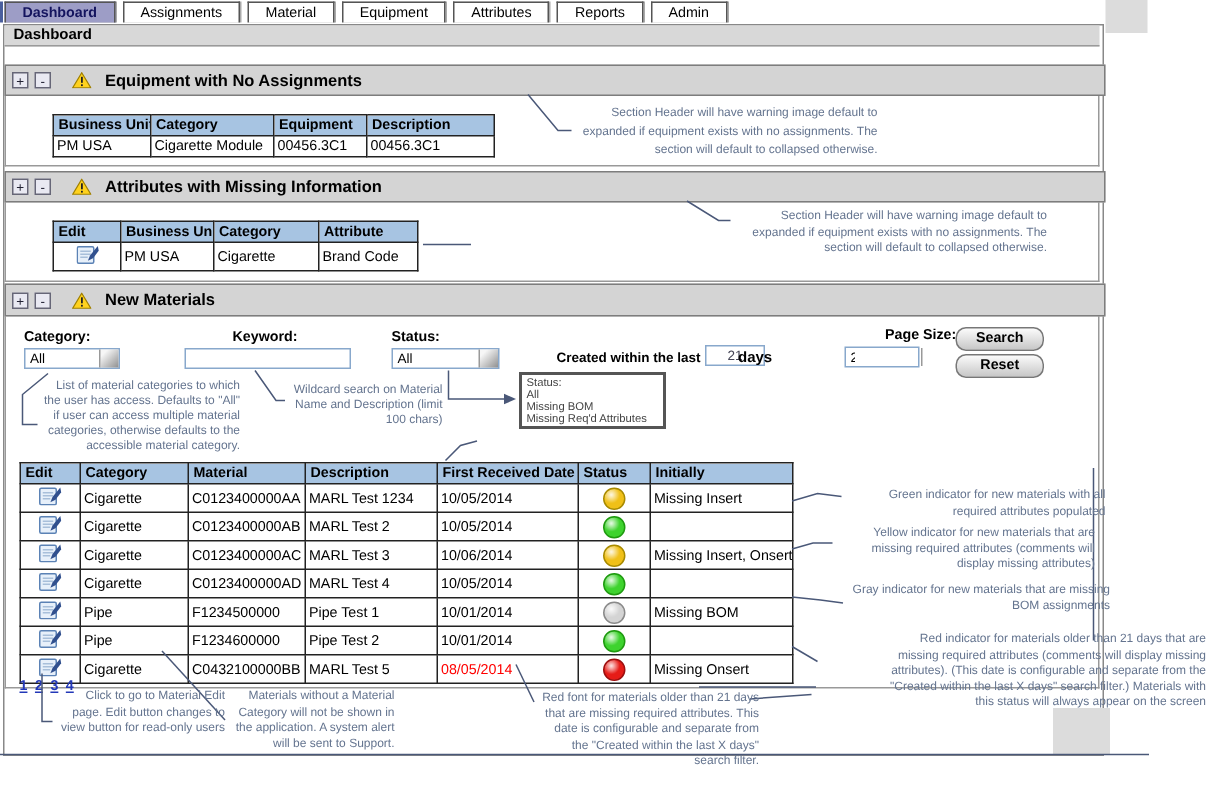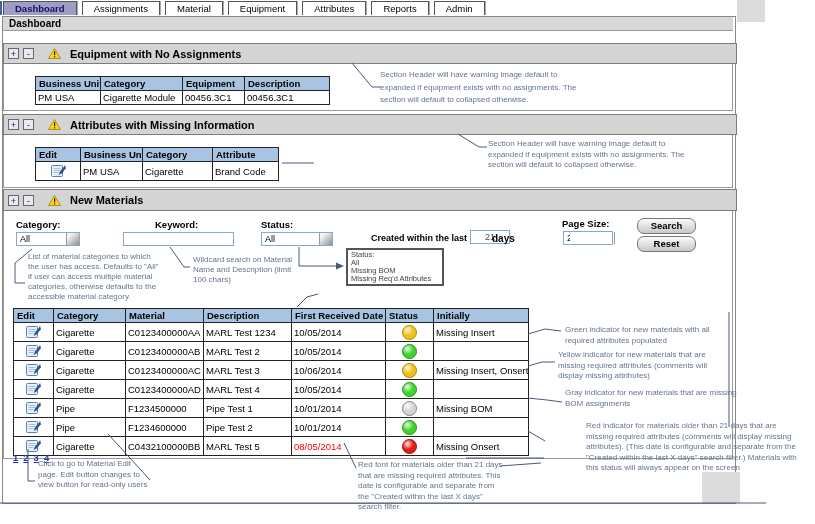--- a/index.html
+++ b/index.html
@@ -30,21 +30,21 @@
   .flabel{position:absolute;font-weight:bold;font-size:9.5px;z-index:2;}
   .select{position:absolute;height:14px;border:1px solid #88a8cc;background:#fff;font-size:9px;
           display:flex;box-sizing:border-box;z-index:2;}
   .select .val{flex:1;padding:1px 3px;overflow:hidden;}
   .select .arrow{width:12px;background:linear-gradient(135deg,#f6f6f6 20%,#8f8f8f);border-left:1px solid #999;}
   .input{position:absolute;height:14px;border:1px solid #88a8cc;background:#fff;font-size:9px;
          padding:0 2px;box-sizing:border-box;z-index:2;font-family:"Liberation Sans",sans-serif;}
   .btn{position:absolute;width:57px;height:14px;border:1px solid #777;border-radius:7px;
        background:linear-gradient(#fbfbfb,#c7c7c7);font-size:9.5px;font-weight:bold;text-align:center;
        line-height:13px;z-index:2;cursor:default;}
-  .ann{position:absolute;color:#64748f;font-size:8px;line-height:10.5px;z-index:6;}
+  .ann{position:absolute;color:#64748f;font-size:8px;line-height:10.5px;z-index:6;text-align:right;}
   .status-box{position:absolute;left:346px;top:248px;width:88px;border:2px solid #555;font-size:7.5px;
               line-height:8px;color:#444;padding:1px 3px;background:#fff;z-index:6;}
   .pager{position:absolute;left:13px;top:447px;z-index:3;}
   .pg{margin-right:5px;color:#2338b8;font-weight:bold;font-size:9.5px;text-decoration:underline;cursor:default;}
   .gbox{position:absolute;background:#dcdcdc;z-index:2;}
   .overlay{position:absolute;left:0;top:0;z-index:5;pointer-events:none;}
   .overlay line,.overlay polyline{stroke:#4a5878;stroke-width:1;fill:none;}
   .warn svg{display:block;}
 </style>
 </head>
@@ -170,21 +170,21 @@
   <span class="flabel" style="left:123px;top:219px;padding-left:32px;">Keyword:</span>
   <input class="input" style="left: 123px; top: 232px; width: 111px;" value="">
   <span class="flabel" style="left:261px;top:219px;">Status:</span>
   <div class="select" style="left:261px;top:232px;width:72px;">
     <span class="val">All</span>
     <span class="arrow"></span>
   </div>
   <span class="flabel" style="left:352px;top:233px;width:115px;text-align:right;font-size:9px;">Created within the last</span>
   <input class="input" style="left: 470px; top: 230px; width: 40px; text-align: center; color: rgb(68, 68, 85);" value="21">
   <span class="flabel" style="left:492px;top:233px;font-size:10px;">days</span>
-  <span class="flabel" style="left:562px;top:218px;">Page Size:</span>
+  <span class="flabel" style="left:590px;top:218px;">Page Size:</span>
   <div class="select" style="left:563px;top:231px;width:50px;gap:44px;">
     <span class="val">25</span>
     <span class="arrow"></span>
   </div>
   <div class="btn" style="left:637px;top:218px;">Search</div>
   <div class="btn" style="left:637px;top:236px;">Reset</div>
 
   <div class="status-box">
     <div>Status:</div>
     <div>All</div>
@@ -328,20 +328,21 @@
 
   <div class="ann" style="left:380px;top:69px;width:205px;line-height:12.5px;">Section Header will have warning image default to expanded if equipment exists with no assignments. The section will default to collapsed otherwise.</div>
   <div class="ann" style="left:488px;top:139px;width:210px;">Section Header will have warning image default to expanded if equipment exists with no assignments. The section will default to collapsed otherwise.</div>
   <div class="ann" style="left:28px;top:252px;width:132px;line-height:10px;">List of material categories to which the user has access. Defaults to "All" if user can access multiple material categories, otherwise defaults to the accessible material category.</div>
   <div class="ann" style="left:193px;top:255px;width:102px;line-height:10px;">Wildcard search on Material Name and Description (limit 100 chars)</div>
   <div class="ann" style="left:565px;top:325px;width:172px;">Green indicator for new materials with all required attributes populated</div>
   <div class="ann" style="left:558px;top:350px;width:172px;">Yellow indicator for new materials that are missing required attributes (comments will display missing attributes)</div>
   <div class="ann" style="left:565px;top:388px;width:175px;">Gray indicator for new materials that are missing BOM assignments</div>
   <div class="ann" style="left:546px;top:421px;width:218px;margin-left:40px;">Red indicator for materials older than 21 days that are missing required attributes (comments will display missing attributes). (This date is configurable and separate from the "Created within the last X days" search filter.) Materials with this status will always appear on the screen</div>
   <div class="ann" style="left:38px;top:459px;width:112px;">Click to go to Material Edit page. Edit button changes to view button for read-only users</div>
+  <div class="ann" style="left:155px;top:459px;width:108px;">Materials without a Material Category will not be shown in the application. A system alert will be sent to Support.</div>
   <div class="ann" style="left:358px;top:460px;width:148px;">Red font for materials older than 21 days that are missing required attributes. This date is configurable and separate from the "Created within the last X days" search filter.</div>
 
   <div class="gbox" style="left:737px;top:0;width:28px;height:22px;"></div>
   <div class="gbox" style="left:702px;top:472px;width:38px;height:31px;"></div>
 
   <svg class="overlay" width="815" height="524">
     <polyline points="352,63 372,87 381,87"></polyline>
     <polyline points="458,134 479,147 487,147"></polyline>
     <line x1="282" y1="163" x2="314" y2="163"></line>
     <polyline points="32,249 15,263 15,283 25,283"></polyline>

